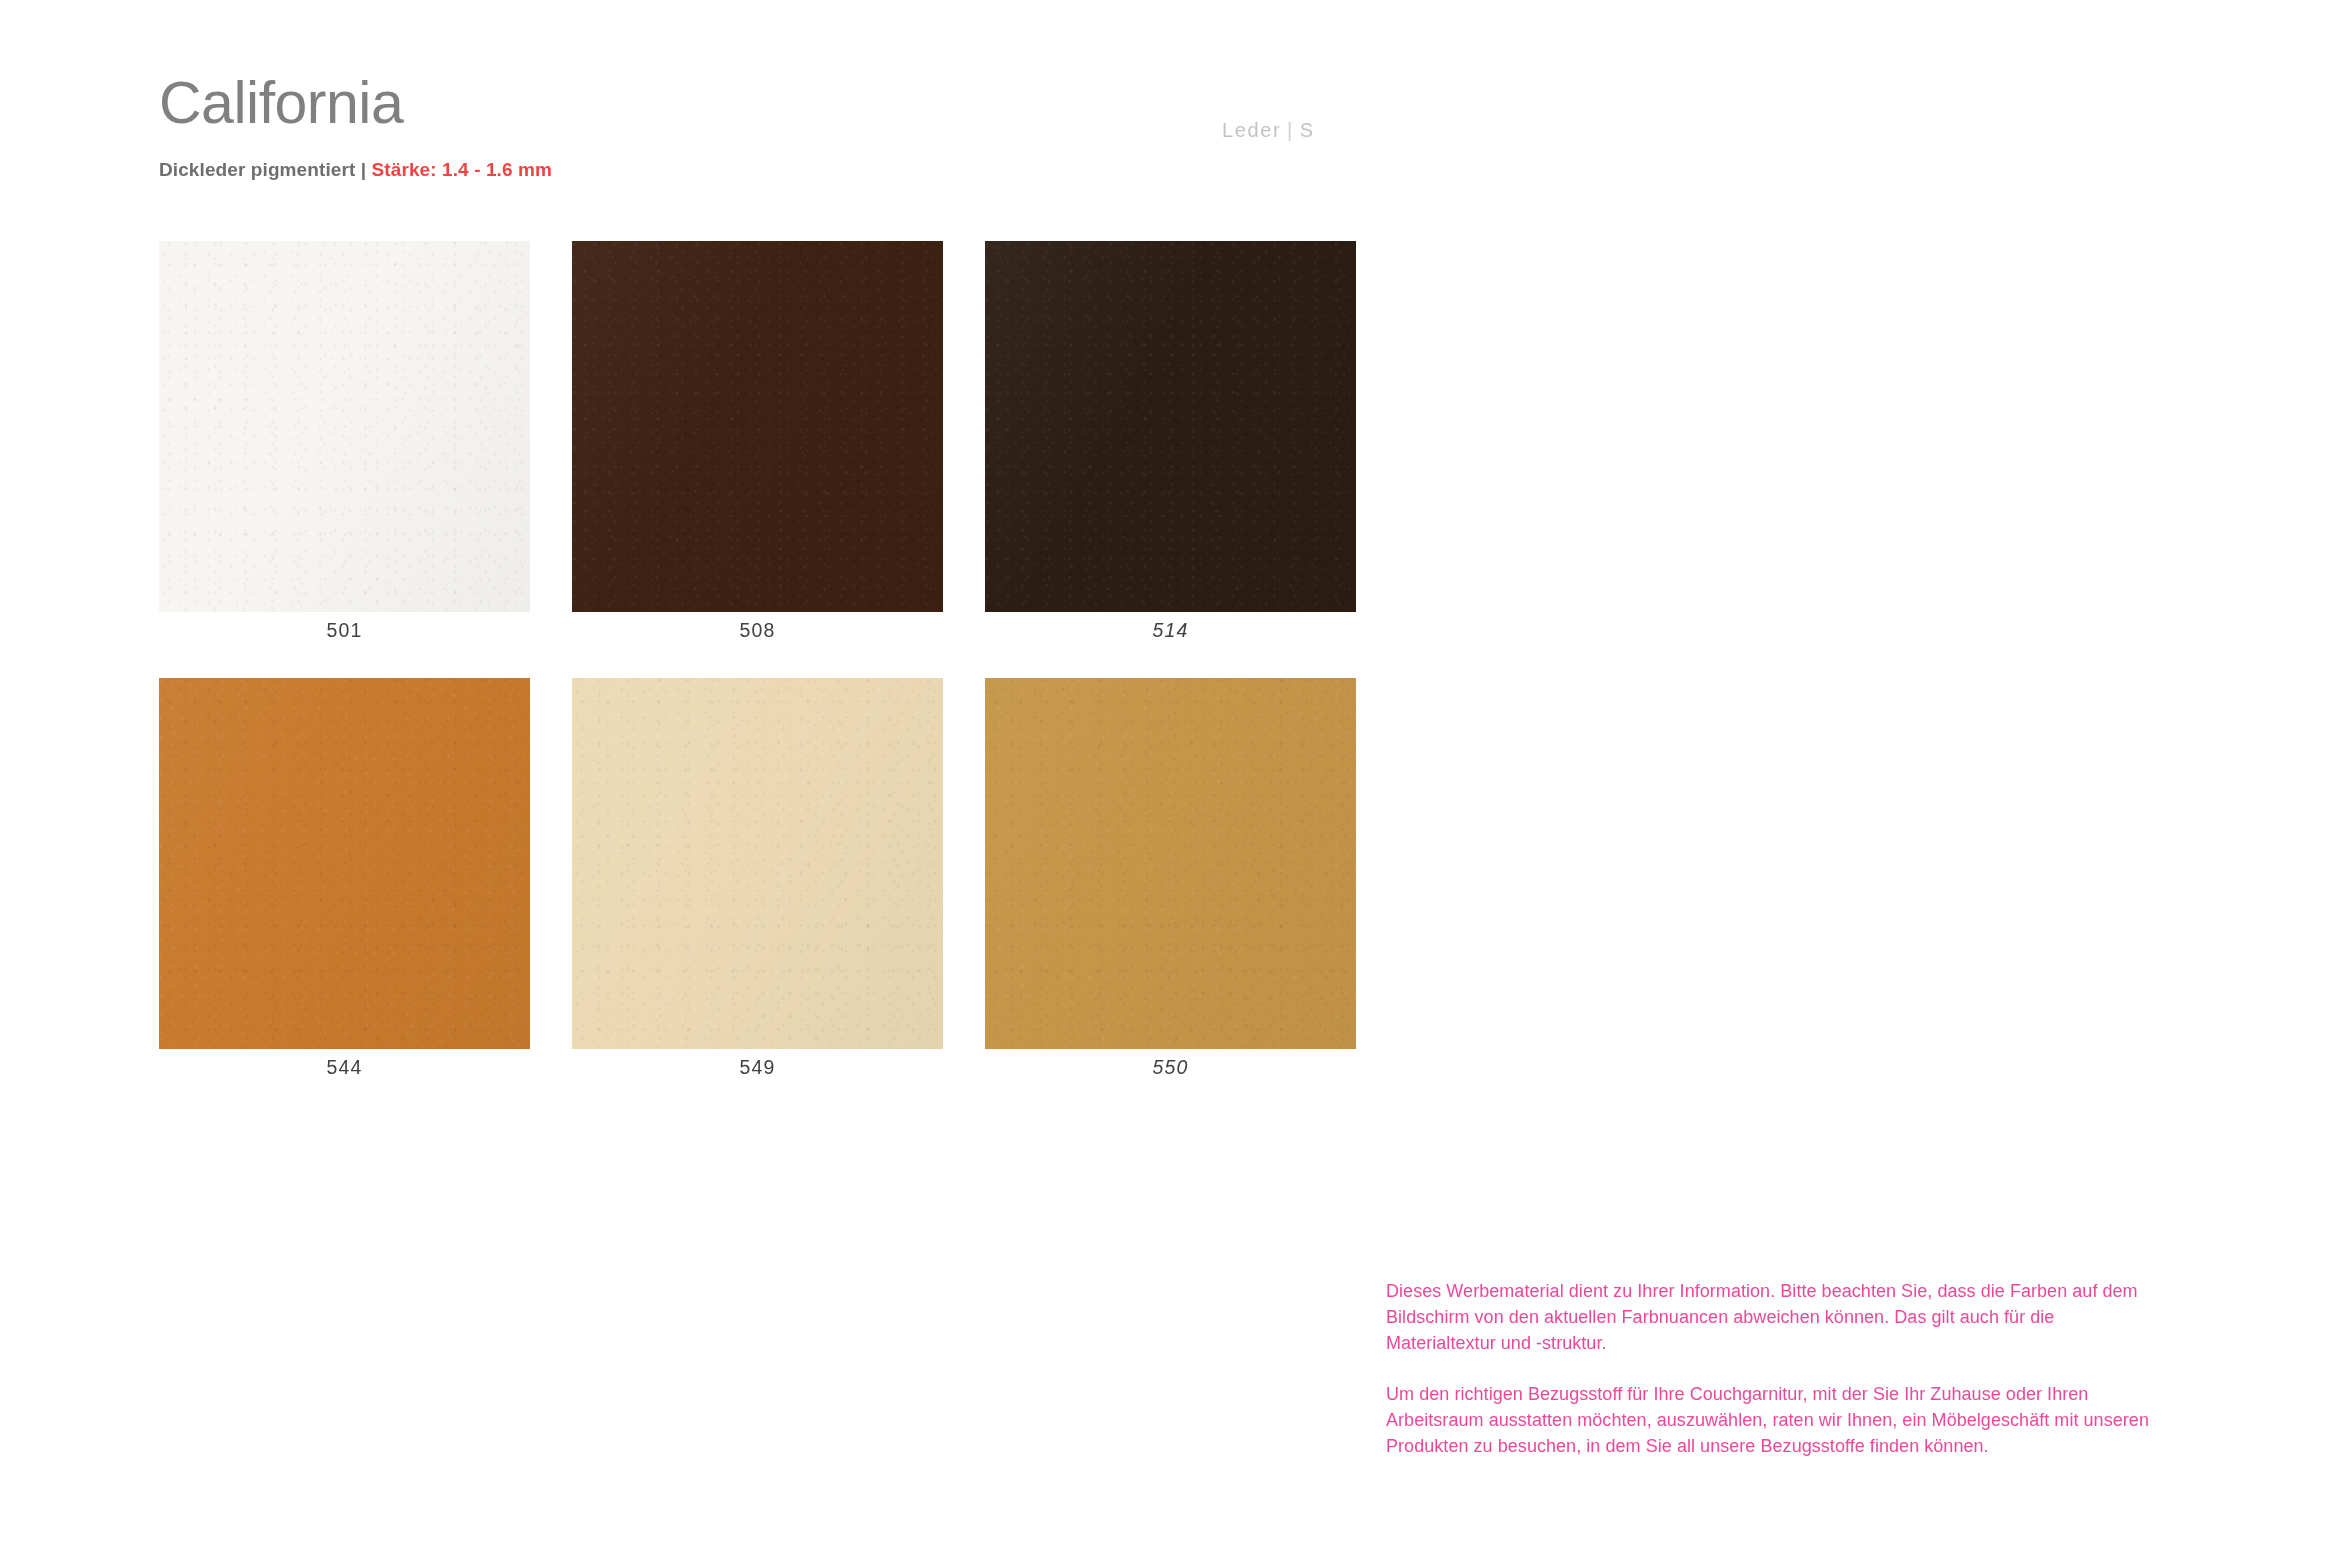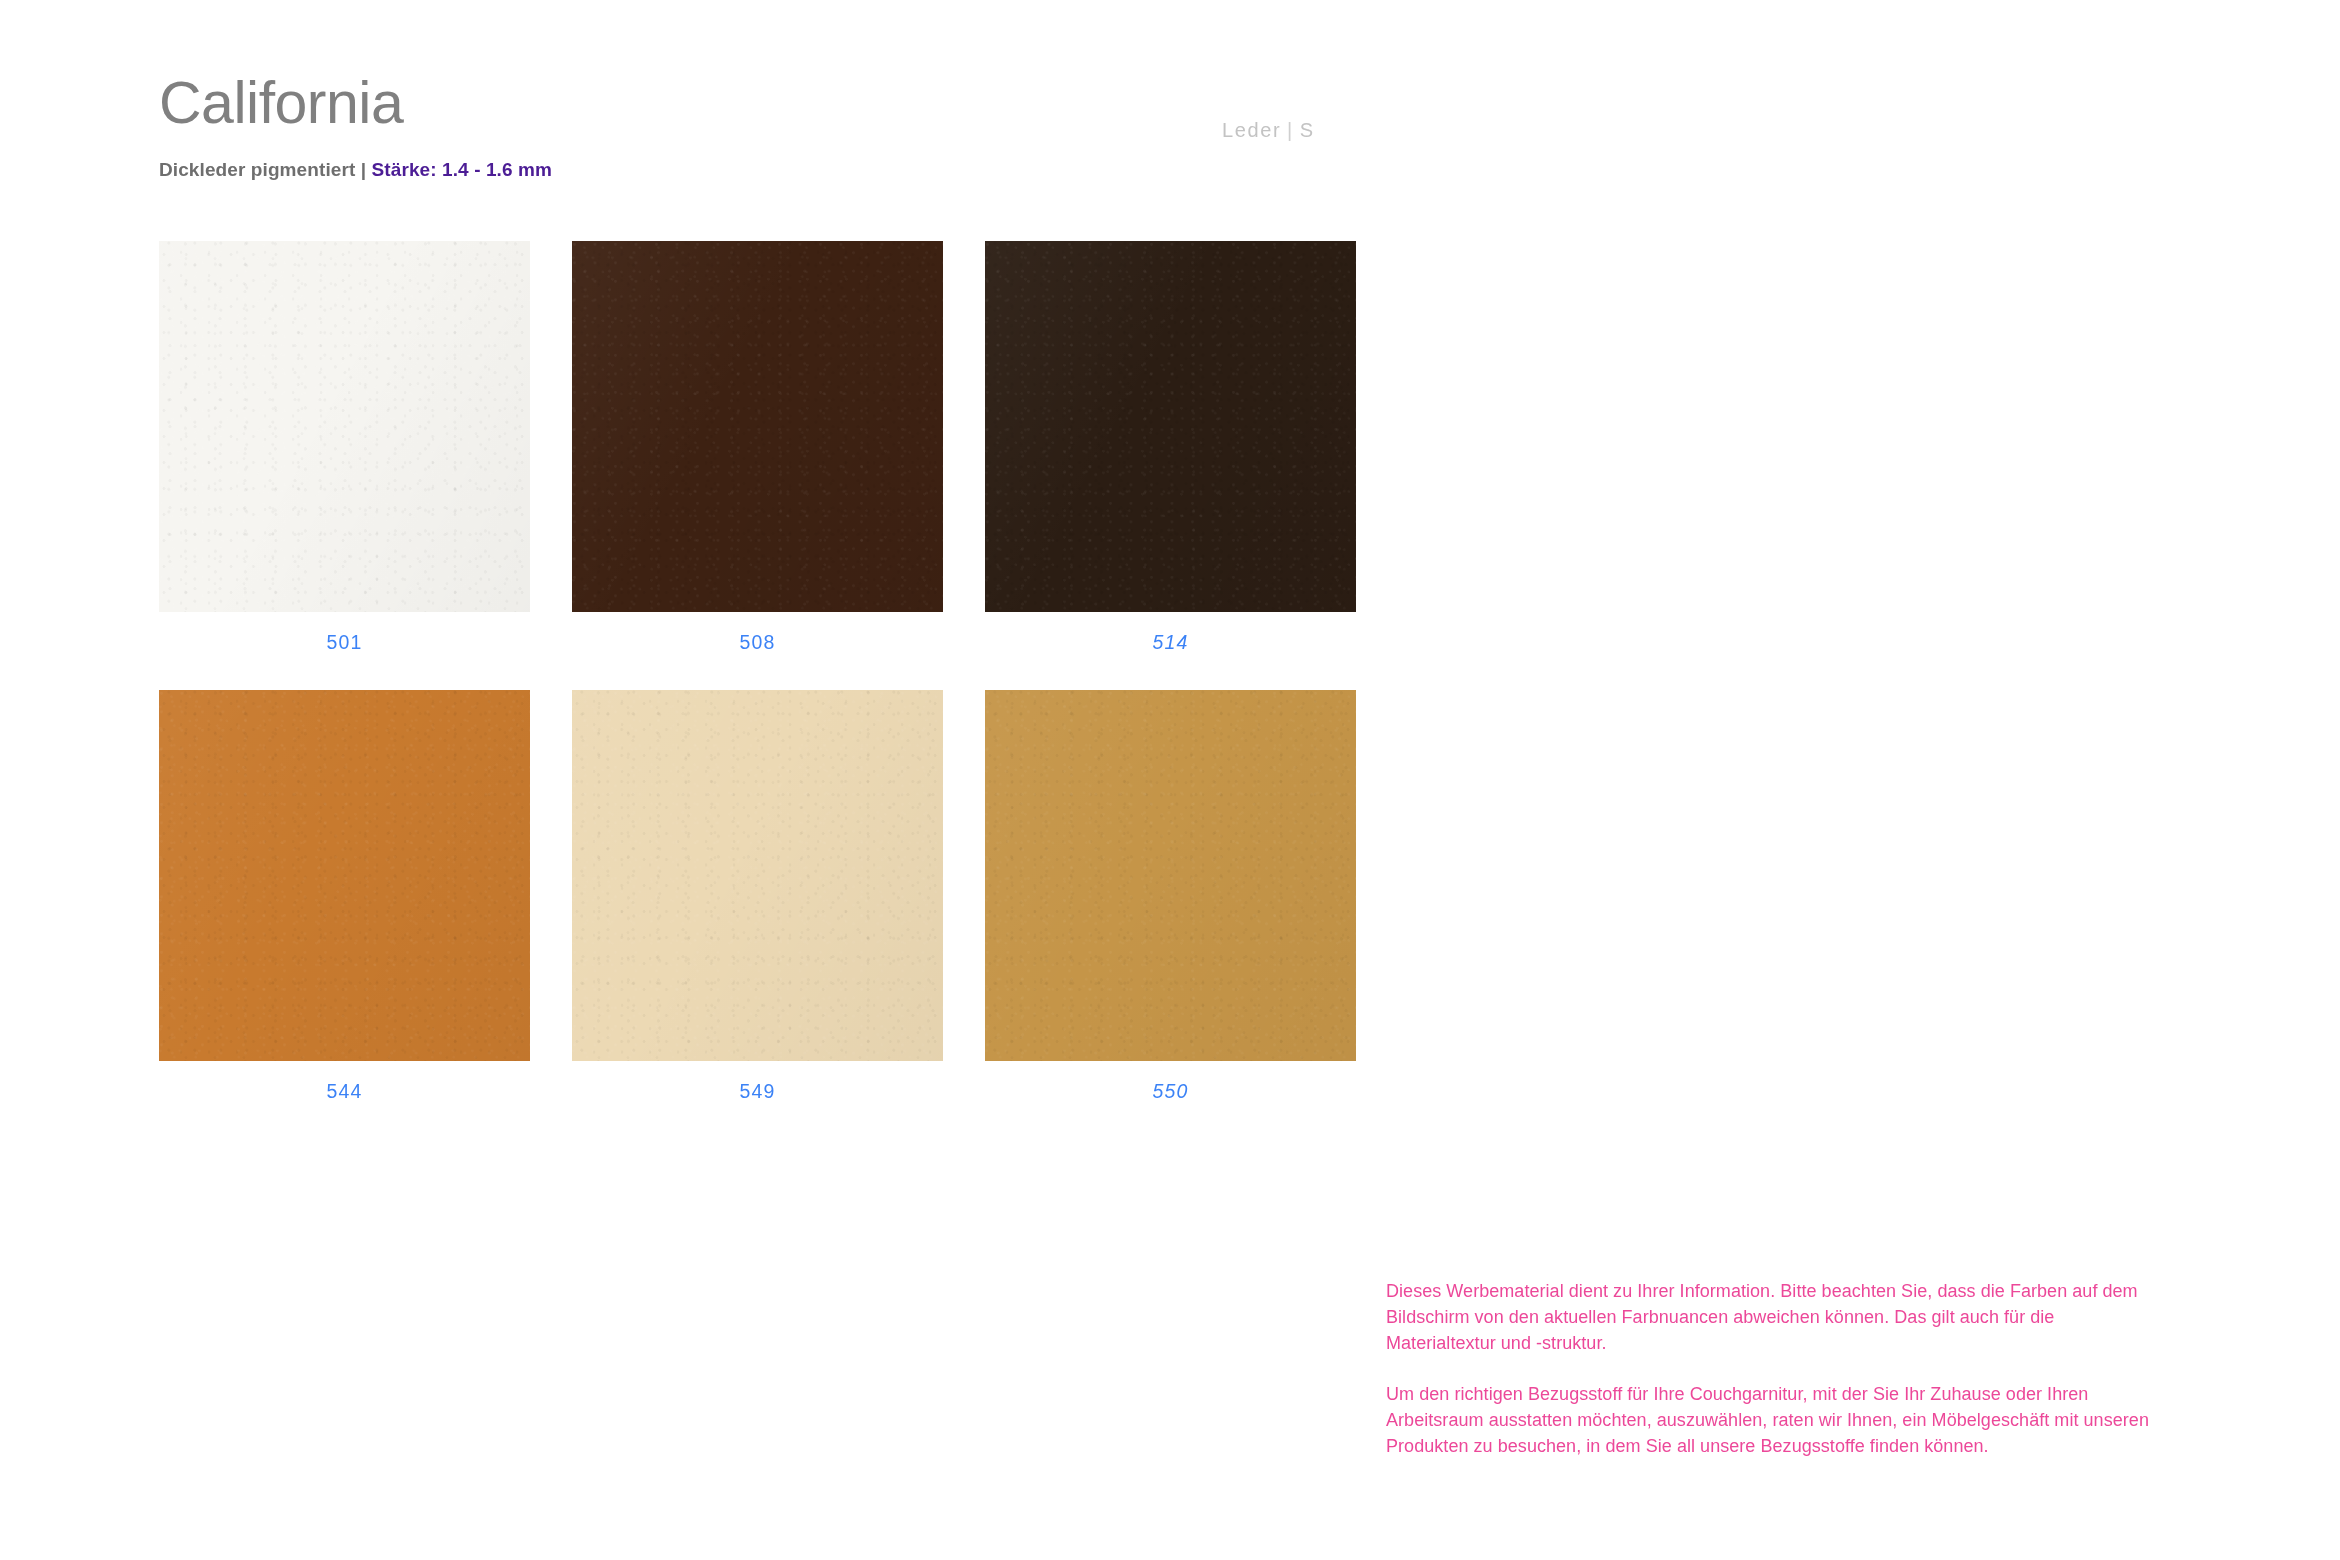--- a/index.html
+++ b/index.html
@@ -40,21 +40,21 @@
   .subtitle {
     margin: 0;
     padding-top: 24.4px;
     font-size: 19px;
     font-weight: 700;
     color: #6e6e6e;
     letter-spacing: 0.1px;
     white-space: nowrap;
   }
   .subtitle .sub-light {
-    color: #4c1d95;
+    color: #ef4444;
     font-weight: 700;
     text-align: center;
   }
 
   .meta {
     position: absolute;
     left: 1222px;
     top: 119px;
     font-size: 20px;
     color: #c3c3c3;
@@ -119,23 +119,23 @@
     background:
       linear-gradient(118deg, rgba(255,255,255,0.045) 0%, rgba(255,255,255,0) 42%,
                       rgba(0,0,0,0.03) 100%);
     pointer-events: none;
     z-index: 1;
   }
 
   .swatch-label {
     text-align: center;
     font-size: 19.5px;
-    color: #3b82f6;
+    color: #404040;
     letter-spacing: 1.1px;
-    padding-top: 19px;
+    padding-top: 7px;
     height: 26px;
     font-weight: 400;
   }
 
   .row-gap-1 { height: 16.6px; }
 
   
   .disclaimer {
     position: absolute;
     left: 1386px;

